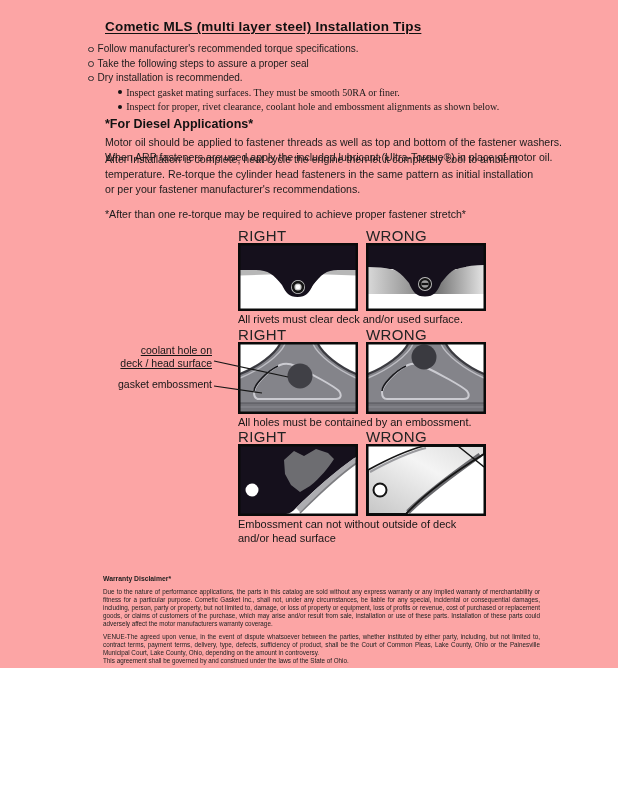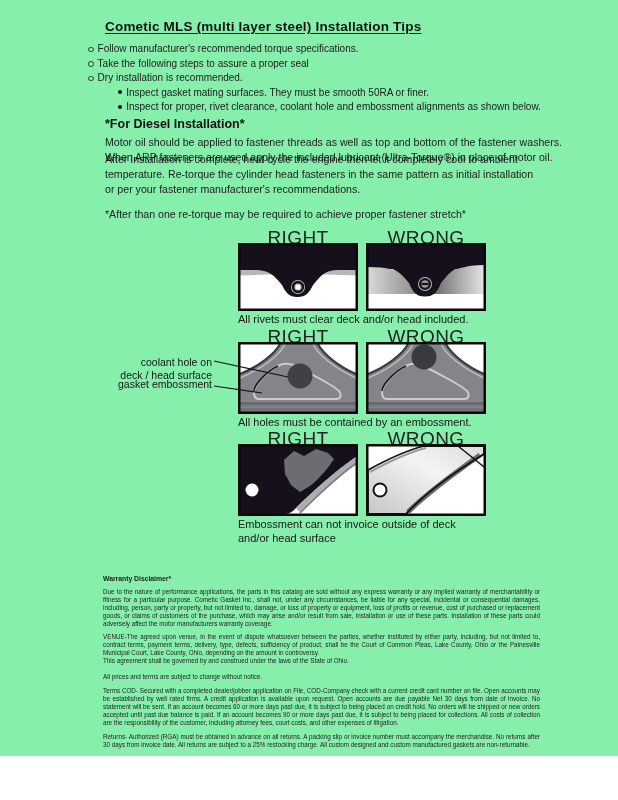--- a/index.html
+++ b/index.html
@@ -1,30 +1,30 @@
 <!DOCTYPE html>
 <html><head>
 <meta charset="utf-8">
 <style>
   html,body{margin:0;padding:0;background:#ffffff;}
-  .page{position:relative;width:618px;height:756px;background:#86efac;
+  .page{position:relative;width:618px;height:668px;background:#fca5a5;
         font-family:"Liberation Sans",sans-serif;color:#1c1c1c;overflow:hidden;}
   .abs{position:absolute;}
   .title{font-size:13.5px;font-weight:bold;text-decoration:underline;
          text-underline-offset:2px;letter-spacing:.2px;color:#111;}
   .tips{font-size:10px;line-height:14.5px;color:#1b1b1b;text-align:center;}
   .bullet-line{display:flex;align-items:flex-start;}
   .obullet{flex:0 0 auto;width:3.6px;height:3.6px;border:1px solid #333;
            border-radius:50%;margin:4.6px 4px 0 0;}
   .fbullet{flex:0 0 auto;width:4.2px;height:4.2px;background:#111;
            border-radius:50%;margin:4.6px 4px 0 0;}
-  .subindent{margin-left:30px;}
+  .subindent{margin-left:30px;font-family:Liberation Serif, serif;}
   .h2{font-size:12.5px;font-weight:bold;color:#111;}
   .para{font-size:10.6px;line-height:15px;white-space:pre-line;color:#1b1b1b;}
-  .dlabel{font-size:19px;letter-spacing:.4px;color:#232323;text-align:center;width:120px;}
+  .dlabel{font-size:15px;letter-spacing:.4px;color:#232323;width:120px;}
   .dcap{font-size:11px;line-height:13.5px;color:#161616;white-space:pre-line;}
   .side-label{font-size:10.5px;line-height:12.5px;text-align:right;width:134px;color:#161616;white-space:pre-line;}
   .wblock{width:437px;color:#222;}
   .wh{font-size:6.8px;font-weight:bold;line-height:8px;}
   .w{font-size:6.3px;line-height:8px;text-align:justify;}
   .pagenum{font-size:14.5px;letter-spacing:.3px;color:#1a1a1a;}
   svg{display:block;}
 </style>
 </head>
 <body>
@@ -49,21 +49,21 @@
     <div class="bullet-line subindent">
       <span class="fbullet"></span>
       <span>Inspect gasket mating surfaces.  They must be smooth 50RA or finer.</span>
     </div>
     <div class="bullet-line subindent">
       <span class="fbullet"></span>
       <span>Inspect for proper, rivet clearance, coolant hole and embossment alignments as shown below.</span>
     </div>
   </div>
 
-  <div class="abs h2" style="left:105px;top:117px;">*For Diesel Installation*</div>
+  <div class="abs h2" style="left:105px;top:117px;">*For Diesel Applications*</div>
   <div class="abs para" style="left:105px;top:135px;width:460px;">Motor oil should be applied to fastener threads as well as top and bottom of the fastener washers.
 When ARP fasteners are used apply the included lubricant (Ultra-Torque®) in place of motor oil.</div>
   <div class="abs para" style="left:105px;top:152px;width:460px;">After Installation is complete, heat cycle the engine then let it completely cool to ambient
 temperature. Re-torque the cylinder head fasteners in the same pattern as initial installation
 or per your fastener manufacturer's recommendations.</div>
   <div class="abs para" style="left:105px;top:207px;width:460px;">*After than one re-torque may be required to achieve proper fastener stretch*</div>
 
   <div class="abs dlabel" style="left:238px;top:227px;">RIGHT</div>
   <div class="abs dlabel" style="left:366px;top:227px;">WRONG</div>
 
@@ -95,26 +95,26 @@
     <path d="M2,24 C20,24 34,27 44,35 C47,38 49,42 50,46 L50,51 H2 Z" fill="url(#gl)"></path>
     <path d="M118,22 C100,22 86,26 76,34 C72,38 70,43 68,47 L68,51 H118 Z" fill="url(#gr)"></path>
     <rect x="2" y="51" width="116" height="15" fill="#ffffff"></rect>
     <path d="M16,20 H100 V24 C88,24 83,30 75,40 C71,49 68,53.5 59,53.5 C50,53.5 47,49 43,40 C35,30 28,24 16,24 Z" fill="#15101c"></path>
     <circle cx="59" cy="41" r="7" fill="#bdbdbd"></circle>
     <circle cx="59" cy="41" r="4.9" fill="#9c9c9c" stroke="#141414" stroke-width="2.4"></circle>
     <rect x="55.6" y="39.9" width="6.8" height="2.2" fill="#141414"></rect>
     <rect x="1.25" y="1.25" width="117.5" height="65.5" fill="none" stroke="#0a0a0a" stroke-width="2.5"></rect>
   </svg>
 
-  <div class="abs dcap" style="left:238px;top:313px;">All rivets must clear deck and/or head included.</div>
+  <div class="abs dcap" style="left:238px;top:313px;">All rivets must clear deck and/or used surface.</div>
 
   <div class="abs dlabel" style="left:238px;top:326px;">RIGHT</div>
   <div class="abs dlabel" style="left:366px;top:326px;">WRONG</div>
 
-  <div class="abs side-label" style="left:78px;top:356px;">coolant hole on
+  <div class="abs side-label" style="left:78px;top:344px;text-decoration:underline;">coolant hole on
 deck / head surface</div>
   <div class="abs side-label" style="left:78px;top:378px;">gasket embossment</div>
 
   <svg class="abs" style="left:238px;top:342px;" width="120" height="72" viewBox="0 0 120 72">
     <rect x="2" y="2" width="116" height="68" fill="#84848a"></rect>
     <rect x="2" y="61" width="116" height="9" fill="#74747a"></rect>
     <line x1="2" y1="61" x2="118" y2="61" stroke="#55555b" stroke-width="1"></line>
     <line x1="2" y1="65" x2="118" y2="65" stroke="#96969c" stroke-width="0.8"></line>
     <path d="M2,2 H42 C37,12 20,25 2,32 Z" fill="#ffffff"></path>
     <path d="M42,2 C37,12 20,25 2,32" stroke="#3b3b41" stroke-width="2.2" fill="none"></path>
@@ -176,21 +176,21 @@
     <rect x="2" y="2" width="116" height="68" fill="#ffffff"></rect>
     <path d="M2,26 C22,15 42,6 58,2 L118,2 L118,10 C92,26 62,46 40,70 L2,70 Z" fill="url(#gband)" stroke="#141414" stroke-width="1.8"></path>
     <path d="M114,11 C90,28 62,48 42,68" stroke="#6a6a6e" stroke-width="5" fill="none"></path>
     <path d="M118,10 C92,26 62,46 40,70" stroke="#141414" stroke-width="1.8" fill="none"></path>
     <path d="M4,28 C24,17 44,8 60,4" stroke="#9a9a9e" stroke-width="2.2" fill="none"></path>
     <path d="M92,2 C102,10 112,18 118,23" stroke="#141414" stroke-width="1.6" fill="none"></path>
     <circle cx="14" cy="46" r="6.5" fill="#ffffff" stroke="#141414" stroke-width="2"></circle>
     <rect x="1.25" y="1.25" width="117.5" height="69.5" fill="none" stroke="#0a0a0a" stroke-width="2.5"></rect>
   </svg>
 
-  <div class="abs dcap" style="left:238px;top:518px;">Embossment can not invoice outside of deck
+  <div class="abs dcap" style="left:238px;top:518px;">Embossment can not without outside of deck
 and/or head surface</div>
 
   <div class="abs wblock" style="left:103px;top:575px;">
     <div class="wh">Warranty Disclaimer*</div>
     <div class="w" style="margin-top:5px;">Due to the nature of performance applications, the parts in this catalog are sold without any express warranty or any implied warranty of merchantability or fitness for a particular purpose.  Cometic Gasket Inc., shall not, under any circumstances, be liable for any special, incidental or consequential damages, including, person, party or property, but not limited to, damage, or loss of property or equipment, loss of profits or revenue, cost of purchased or replacement goods, or claims of customers of the purchase, which may arise and/or result from sale, installation or use of these parts.  Installation of these parts could adversely affect the motor manufacturers warranty coverage.</div>
     <div class="w" style="margin-top:5px;">VENUE-The agreed upon venue, in the event of dispute whatsoever between the parties, whether instituted by either party, including, but not limited to, contract terms, payment terms, delivery, type, defects, sufficiency of product, shall be the Court of Common Pleas, Lake County, Ohio or the Painesville Municipal Court, Lake County, Ohio, depending on the amount in controversy.</div>
     <div class="w">This agreement shall be governed by and construed under the laws of the State of Ohio.</div>
     <div class="w" style="margin-top:8px;">All prices and terms are subject to change without notice.</div>
     <div class="w" style="margin-top:6px;">Terms COD- Secured with a completed dealer/jobber application on File, COD-Company check with a current credit card number on file.  Open accounts may be established by well rated firms.  A credit application is available upon request.  Open accounts are due payable Net 30 days from date of invoice.  No statement will be sent.  If an account becomes 60 or more days past due, it is subject to being placed on credit hold.  No orders will be shipped or new orders accepted until past due balance is paid.  If an account becomes 90 or more days past due, it is subject to being placed for collections.  All costs of collection are the responsibility of the customer, including attorney fees, court costs, and other expenses of litigation.</div>
     <div class="w" style="margin-top:6px;">Returns- Authorized (RGA) must be obtained in advance on all returns.  A packing slip or invoice number must accompany the merchandise.  No returns after 30 days from invoice date.  All returns are subject to a 25% restocking charge.  All custom designed and custom manufactured gaskets are non-returnable.</div>

